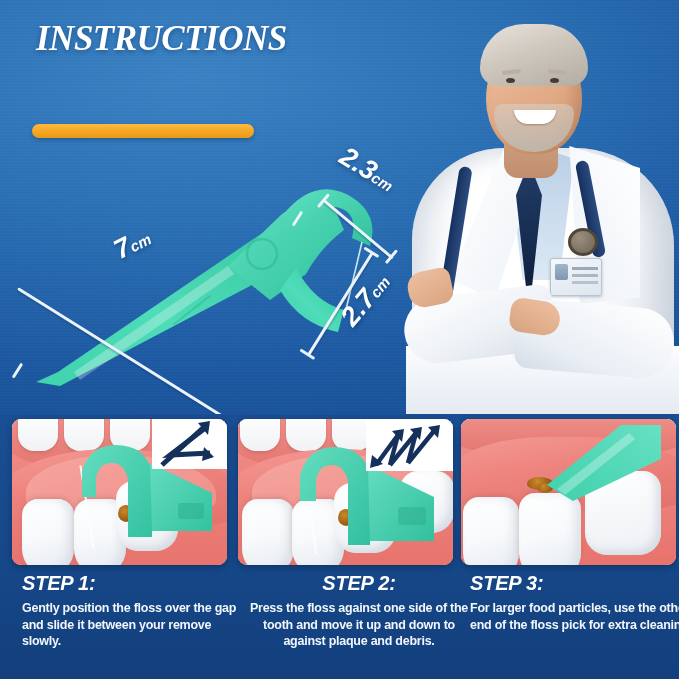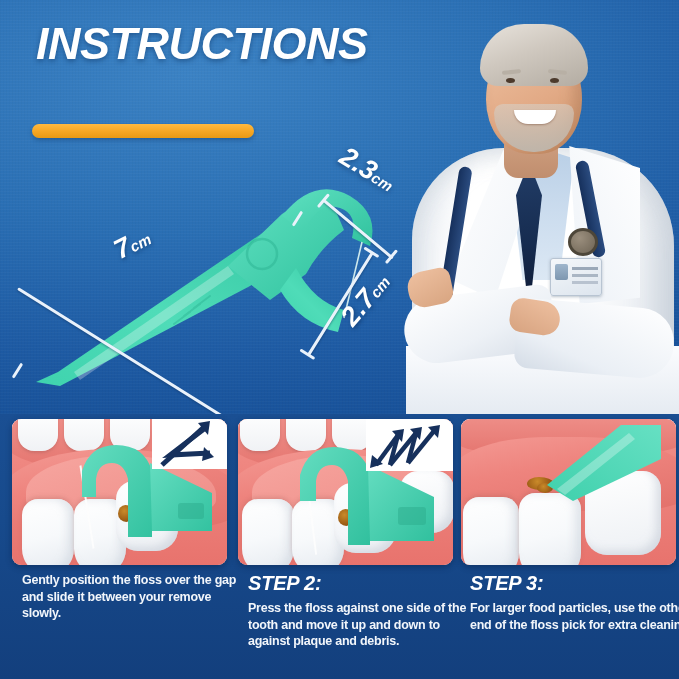--- a/index.html
+++ b/index.html
@@ -29,21 +29,21 @@
   }
 
   
   .title-wrap { position:absolute; left:36px; top:22px; width:400px; }
   .title-line {
     font-weight:bold; font-style:italic; color:#ffffff;
     letter-spacing:-0.5px; line-height:.98;
     text-shadow:0 2px 5px rgba(6,40,84,.45);
     white-space:nowrap;
   }
-  .t1 { font-size:45px; }
+  .t1 { font-size:35px;font-family:Liberation Serif, serif; }
   .t2 { font-size:45px; margin-left:18px; margin-top:6px; }
   .underline-bar {
     position:absolute; left:32px; top:124px;
     width:222px; height:14px; border-radius:8px;
     background:linear-gradient(180deg,#ffb93f 0%, #f5a623 55%, #e89914 100%);
     box-shadow:0 2px 4px rgba(6,40,84,.35);
     z-index:1;
   }
   .title-wrap .t2 { position:relative; z-index:2; }
 
@@ -221,21 +221,21 @@
     border-radius:46% 54% 48% 52%/52% 44% 56% 48%;
     filter:blur(.3px);
   }
   .floss-string { position:absolute; width:2px; background:#fdfdfd; opacity:.92; }
 
   .arrow-box { position:absolute; background:#ffffff; }
   .arrow-svg { position:absolute; }
 
   .captions { position:absolute; left:0; top:158px; width:679px; height:107px; }
   .caption { position:absolute; top:0; width:222px; }
-  .caption.c1 { left:22px; } .caption.c2 { left:248px; } .caption.c3 { left:470px; }
+  .caption.c1 { left:22px; } .caption.c2 { left:248px;text-align:center; } .caption.c3 { left:470px; }
   .step-title {
     color:#ffffff; font-weight:bold; font-style:italic; font-size:20px;
     letter-spacing:-.2px; margin-bottom:5px;
   }
   .step-body {
     color:#f2f6fb; font-size:12.5px; font-weight:bold; line-height:1.32;
     letter-spacing:-.25px;
   }
 </style>
 </head>
@@ -432,20 +432,21 @@
             </linearGradient>
           </defs>
           <path d="M86 66 L160 6 L200 6 L200 40 L112 82 Z" fill="url(#p3teal)"></path>
           <path d="M96 70 L168 14 L174 20 L104 76 Z" fill="#ffffff" opacity=".3"></path>
         </svg>
       </div>
     </div>
 
     <div class="captions">
       <div class="caption c1">
+        <div class="step-title">STEP 1:</div>
         <div class="step-body">Gently position the floss over the gap and slide it between your remove slowly.</div>
       </div>
       <div class="caption c2">
         <div class="step-title">STEP 2:</div>
         <div class="step-body">Press the floss against one side of the tooth and move it up and down to against plaque and debris.</div>
       </div>
       <div class="caption c3">
         <div class="step-title">STEP 3:</div>
         <div class="step-body">For larger food particles, use the other end of the floss pick for extra cleaning.</div>
       </div>

